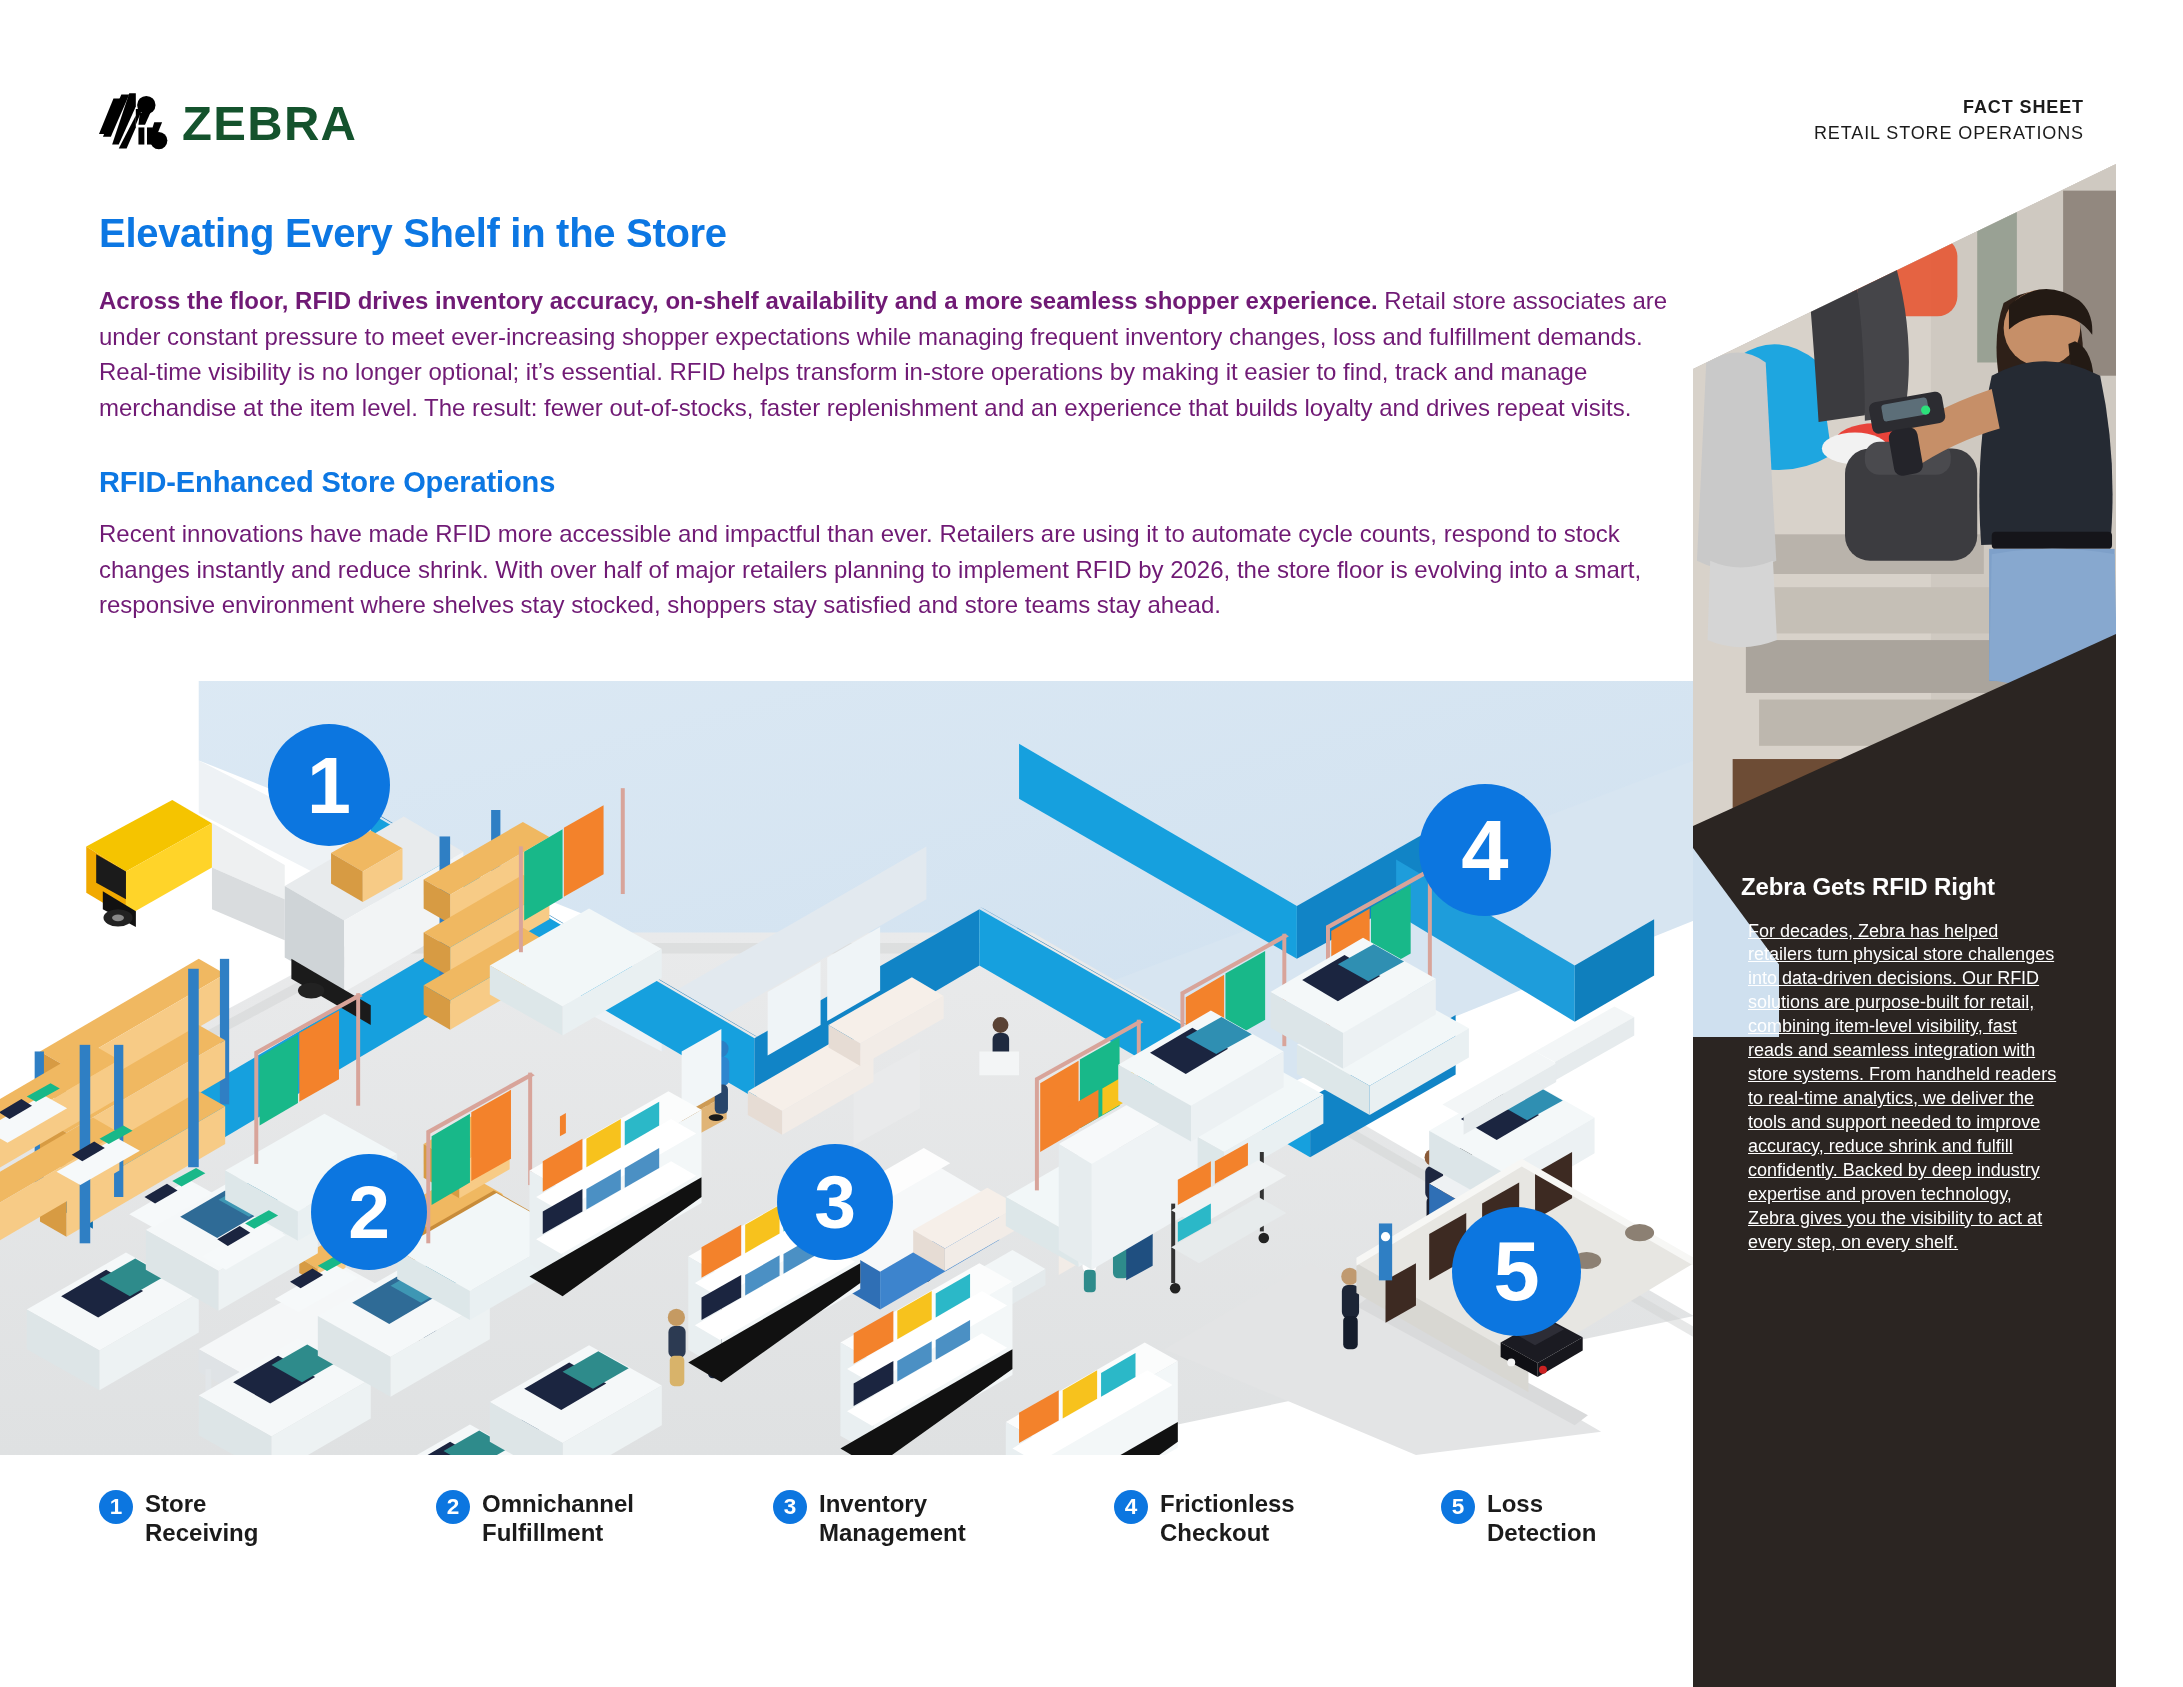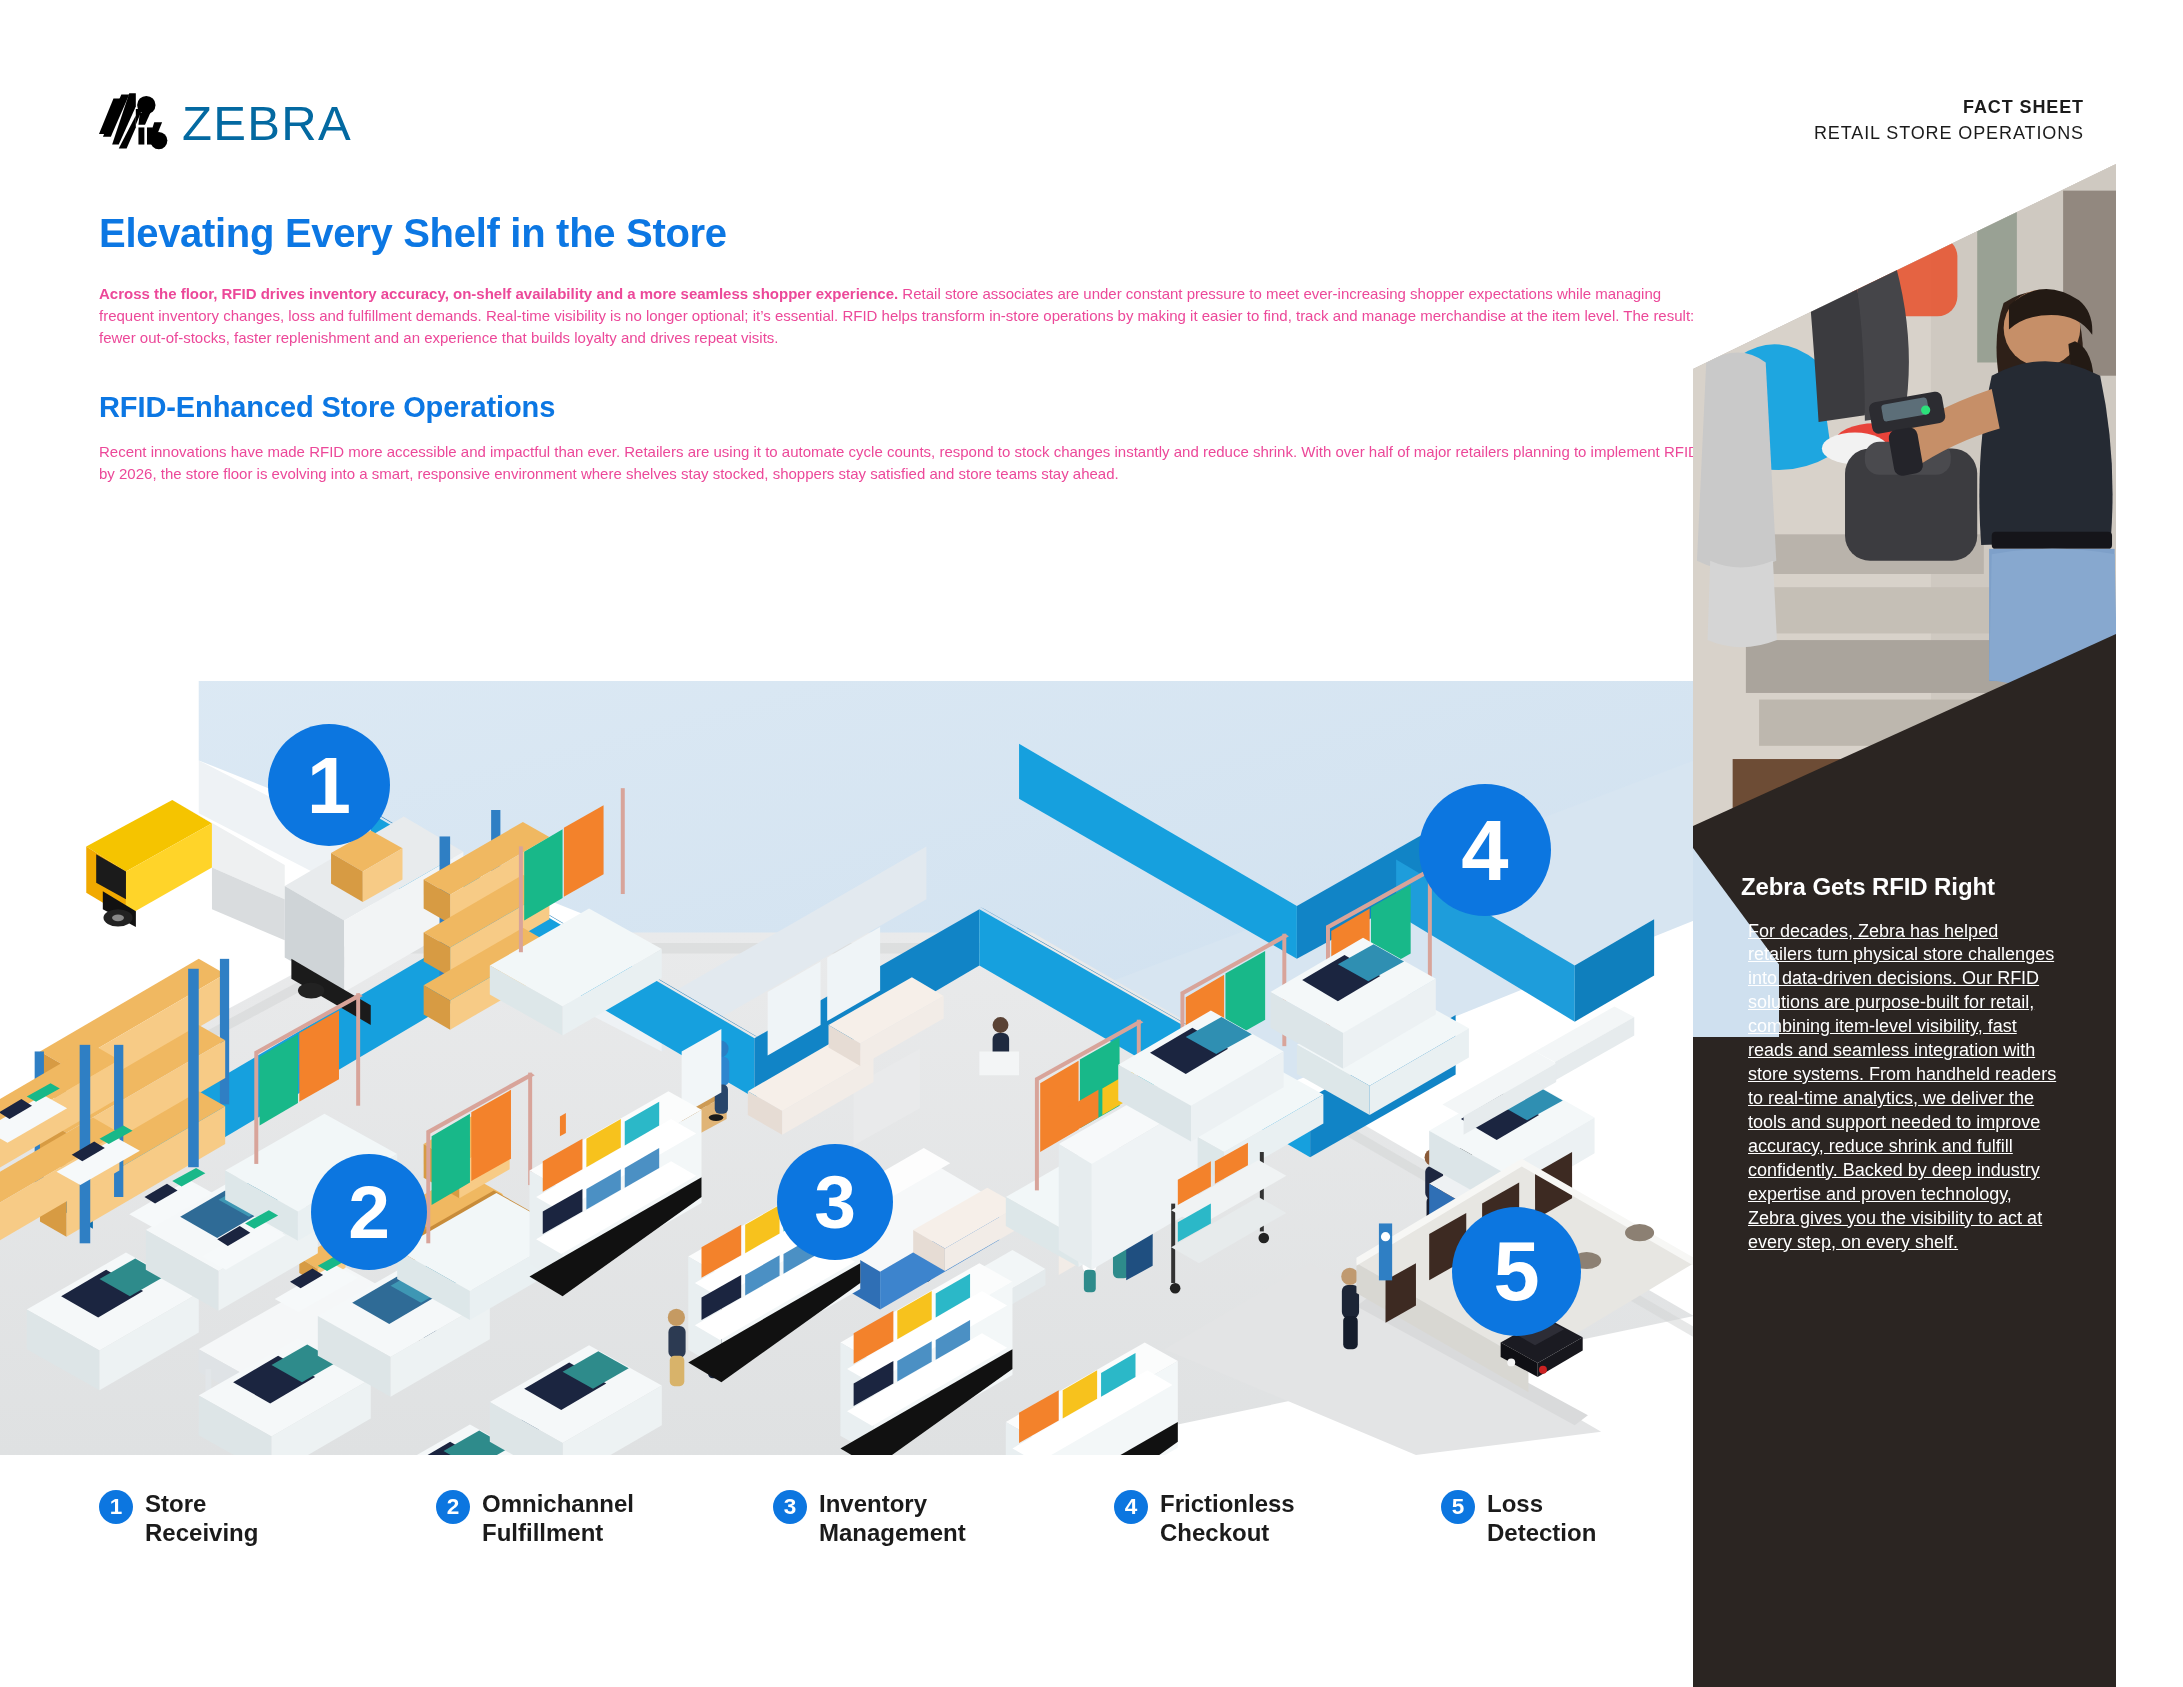--- a/index.html
+++ b/index.html
@@ -2,30 +2,30 @@
 <html style="font-size:10.6px"><head>
 <meta charset="utf-8">
 <style>
   html,body{margin:0;padding:0;background:#fff;}
   body{width:2183px;height:1687px;position:relative;overflow:hidden;
        font-family:"Liberation Sans","DejaVu Sans",sans-serif;color:#1b1b1b;}
 
   
   #zebra-logo{position:absolute;left:99px;top:93px;display:flex;align-items:center;gap:12px;}
   #zebra-logo .mark{width:71px;height:61px;}
-  #zebra-logo .wordmark{font-size:49px;font-weight:400;letter-spacing:1.3px;color:#0369a1;line-height:1;text-align:right;}
+  #zebra-logo .wordmark{font-size:49px;font-weight:700;letter-spacing:1.3px;color:#14532d;line-height:1;text-align:right;}
 
   #doc-kicker{position:absolute;right:99px;top:94px;text-align:right;line-height:1.45;}
   #doc-kicker .fact{font-size:18px;font-weight:700;letter-spacing:0.9px;color:#1b1b1b;}
   #doc-kicker .sub{font-size:18px;font-weight:400;letter-spacing:0.9px;color:#1b1b1b;}
 
   
   #content{position:absolute;left:99px;top:212px;width:1601px;}
   h1#page-title{font-size:40px;line-height:1.05;font-weight:700;color:#0C77E3;margin:0 0 29px 0;letter-spacing:-0.3px;}
-  p.body-copy{font-size:15px;line-height:1.48;margin:0;color:#ec4899;}
+  p.body-copy{font-size:24px;line-height:1.48;margin:0;color:#701a75;}
   p.body-copy b{font-weight:700;}
   h2.section-head{font-size:29px;font-weight:700;color:#0C77E3;margin:41px 0 17px 0;letter-spacing:-0.1px;}
 
   
   #illustration{position:absolute;left:0;top:681px;width:1747px;height:774px;overflow:hidden;}
   #illo-svg{position:absolute;left:0;top:0;}
   .marker{position:absolute;border-radius:50%;background:#0C76E0;color:#fff;
           display:flex;align-items:center;justify-content:center;font-weight:700;
           font-family:"Liberation Sans",sans-serif;}
   .marker span{line-height:1;display:block;}

